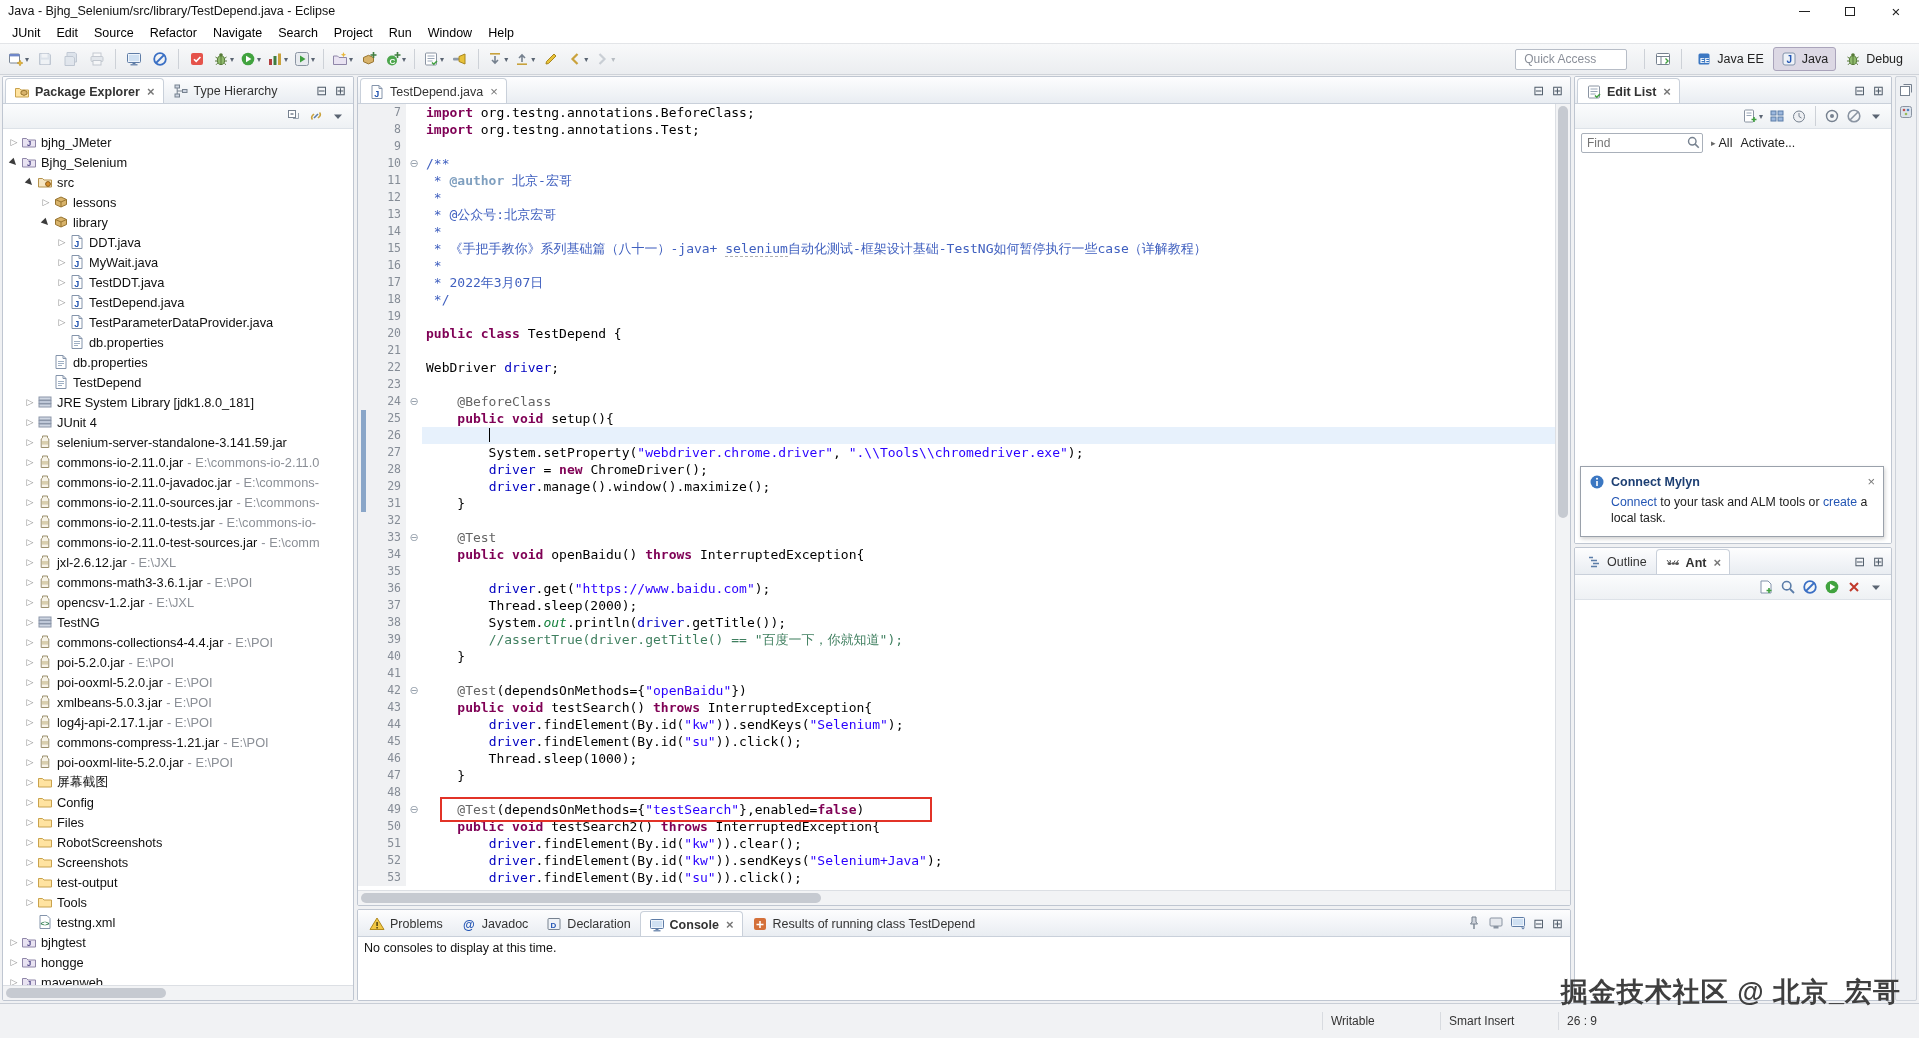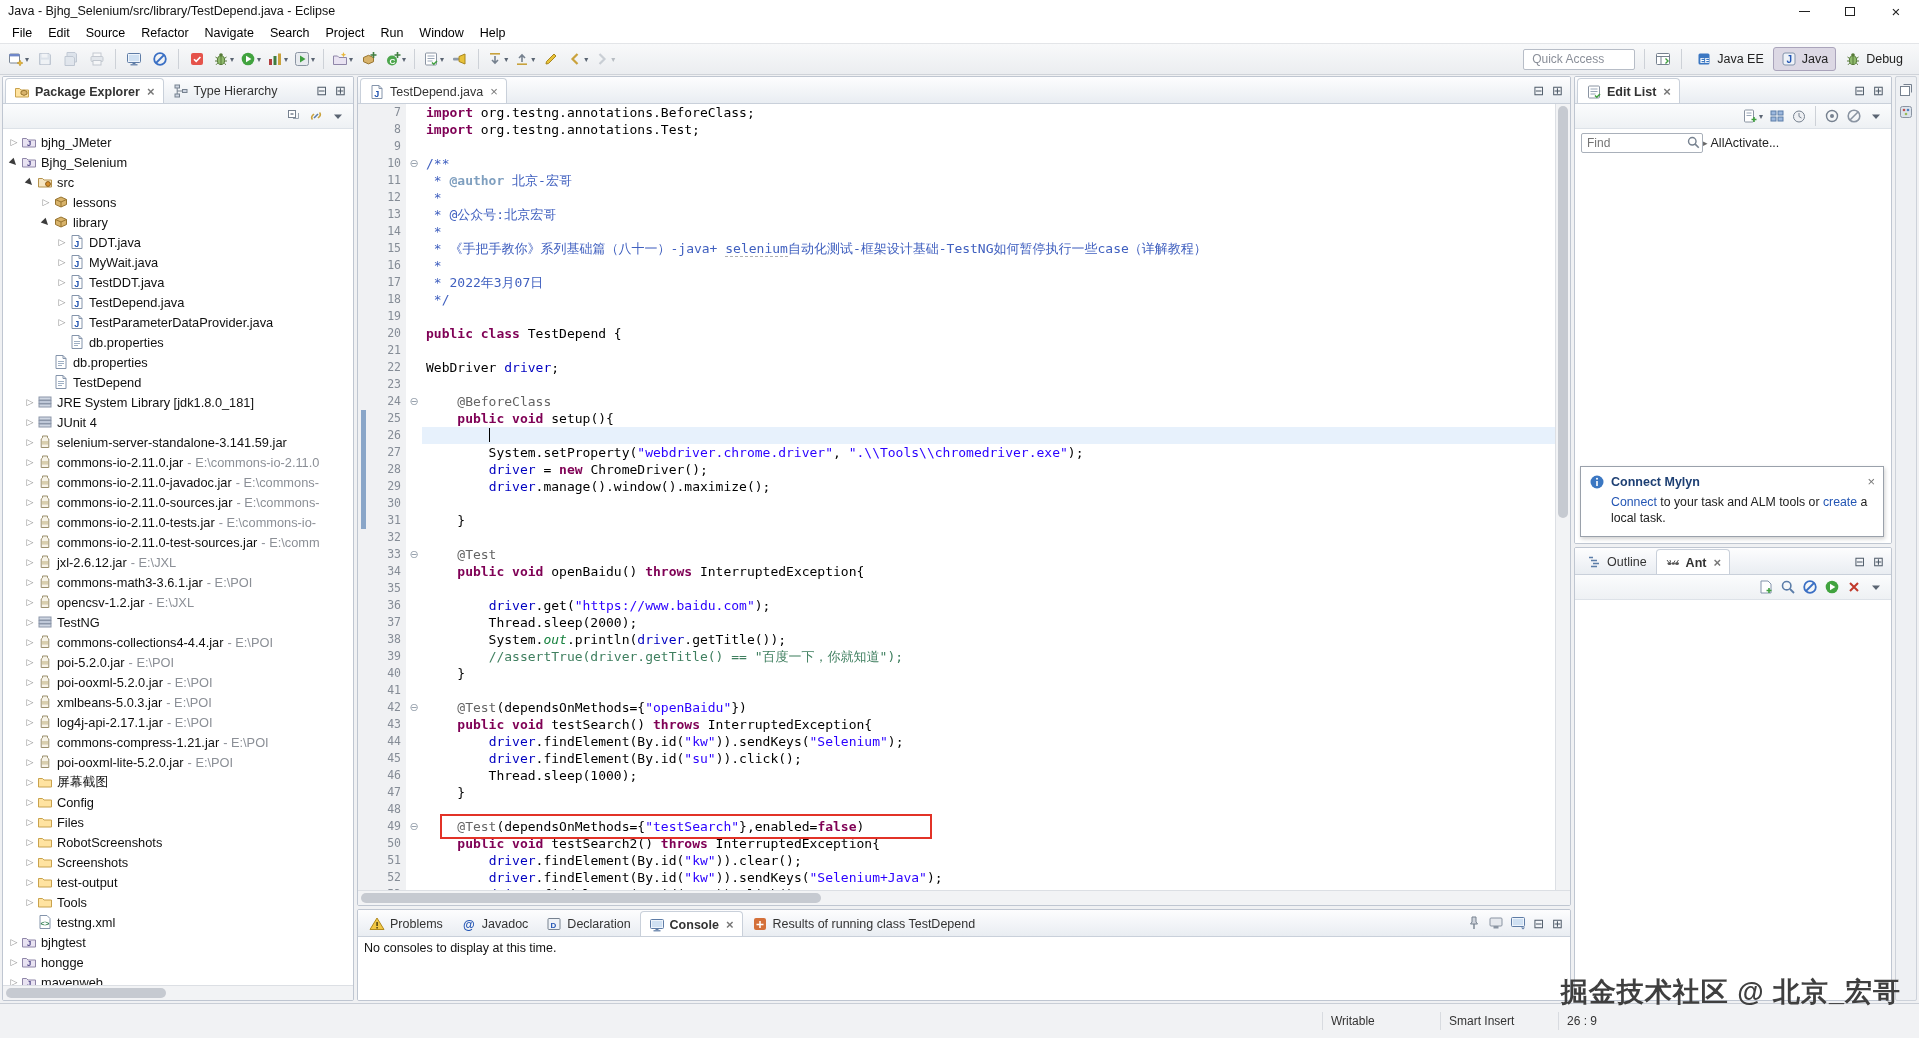--- a/index.html
+++ b/index.html
@@ -19,21 +19,21 @@
   .toolbar{height:32px;background:linear-gradient(#f8f9fa,#ebedf0);border-top:1px solid #e3e5e8;border-bottom:1px solid #cfd3d9;display:flex;align-items:center;padding:0 5px;flex:none}
   .tb-left{display:flex;align-items:center;min-width:0;flex:1;overflow:hidden}
   .tb-right{display:flex;align-items:center;margin-left:auto;flex:none;padding-right:4px}
   .tbtn{height:24px;min-width:24px;padding:0 2px;display:flex;align-items:center;justify-content:center;border-radius:3px;margin:0 1px;flex:none}
   .tbtn.sm{height:20px;min-width:20px}
   .tbtn.dis{opacity:.38}
   .tsep{width:1px;height:20px;background:#cdd1d7;margin:0 5px;flex:none}
   .dd{font-size:8px;color:#5a6472;margin-left:1px}
   .ic{width:16px;height:16px;display:inline-block;flex:none}
   .ic svg{width:100%;height:100%;display:block}
-  .quick-access{width:112px;height:21px;border:1px solid #b7bdc7;border-radius:2px;background:#fff;color:#8a8f99;font-size:12px;display:flex;align-items:center;padding:0 8px;margin-right:4px}
+  .quick-access{width:112px;height:21px;border:1px solid #b7bdc7;border-radius:2px;background:#fff;color:#8a8f99;font-size:12px;display:flex;align-items:center;padding:0 8px;margin-right:12px}
   .persp-list{display:flex;}
   .persp{display:flex;align-items:center;gap:5px;padding:3px 7px;border-radius:3px;margin-left:2px;font-size:12.5px;color:#222;white-space:nowrap}
   .persp.active{background:#dcd8e4;border:1px solid #aaa4bb}
 
   
   .main{flex:1;display:flex;gap:3px;padding:1px 2px 2px 2px;min-height:0;background:#f0f1f3}
   .panel{background:#fff;border:1px solid #bfc6d1;border-radius:2px;display:flex;flex-direction:column;overflow:hidden;min-height:0}
   .col-left{width:352px;flex:none;display:flex;flex-direction:column}
   .col-left .panel{flex:1}
   .col-center{flex:1;min-width:0;display:flex;flex-direction:column;gap:3px}
@@ -89,21 +89,21 @@
   .mis{border-bottom:1px dashed #b0b0b0}
   .vscroll{width:15px;flex:none;background:#f2f3f5;border-left:1px solid #dcdfe4;position:relative}
   .vthumb{position:absolute;left:2px;width:10px;background:#c6cad1;border-radius:5px}
 
   
   .bottom-panel{height:92px;flex:none}
   .console-body{flex:1;background:#fff;padding:4px 6px;font-size:12.5px;color:#111}
 
   
   .task-panel{height:468px;flex:none}
-  .find-row{height:27px;flex:none;display:flex;align-items:center;gap:0;padding:0 6px;background:#fff}
+  .find-row{height:27px;flex:none;display:flex;align-items:center;gap:8px;padding:0 6px;background:#fff}
   .find-box{position:relative;width:122px;height:20px;flex:none}
   .find-box input{width:100%;height:100%;border:1px solid #a9b0ba;border-radius:2px;padding:0 20px 0 5px;font-size:12px;font-family:"Liberation Sans",sans-serif;color:#333}
   .find-box .ic{position:absolute;right:2px;top:2px;width:15px;height:15px}
   .tl-link{font-size:12.5px;color:#222;display:flex;align-items:center;gap:3px;white-space:nowrap}
   .tl-link .tri{font-size:9px;color:#666}
   .task-content{flex:1;position:relative;background:#fff}
   .mylyn-box{position:absolute;left:5px;right:7px;bottom:6px;background:#fff;border:1px solid #9aa1ab;box-shadow:1px 2px 4px rgba(0,0,0,.18);padding:7px 8px 9px 8px}
   .mylyn-head{display:flex;align-items:center;gap:6px;margin-bottom:4px}
   .mylyn-title{font-weight:bold;color:#1d3f73;font-size:12.5px;flex:1}
   .mylyn-close{color:#777;font-size:13px}
@@ -133,21 +133,21 @@
           <div class="glyph-min"></div>
         </div>
       <div class="win-btn">
           <div class="glyph-max"></div>
         </div>
       <div class="win-btn">×</div>
     </div>
   </div>
 
   <div class="menubar">
-      <div class="menu-item">File</div>
+      <div class="menu-item">JUnit</div>
       <div class="menu-item">Edit</div>
       <div class="menu-item">Source</div>
       <div class="menu-item">Refactor</div>
       <div class="menu-item">Navigate</div>
       <div class="menu-item">Search</div>
       <div class="menu-item">Project</div>
       <div class="menu-item">Run</div>
       <div class="menu-item">Window</div>
       <div class="menu-item">Help</div>
     </div>
@@ -948,21 +948,20 @@
               <div class="cline"><span class="cl-ruler"></span><span class="cl-num">20</span><span class="cl-fold"></span><span class="cl-text"><span class="sg-k">public</span><span class="sg-p"> </span><span class="sg-k">class</span><span class="sg-p"> TestDepend {</span></span></div>
               <div class="cline"><span class="cl-ruler"></span><span class="cl-num">21</span><span class="cl-fold"></span><span class="cl-text"></span></div>
               <div class="cline"><span class="cl-ruler"></span><span class="cl-num">22</span><span class="cl-fold"></span><span class="cl-text"><span class="sg-p">WebDriver </span><span class="sg-f">driver</span><span class="sg-p">;</span></span></div>
               <div class="cline"><span class="cl-ruler"></span><span class="cl-num">23</span><span class="cl-fold"></span><span class="cl-text"></span></div>
               <div class="cline"><span class="cl-ruler"></span><span class="cl-num">24</span><span class="cl-fold">⊖</span><span class="cl-text"><span class="sg-p">    </span><span class="sg-a">@BeforeClass</span></span></div>
               <div class="cline"><span class="cl-ruler"><span class="range-ind"></span></span><span class="cl-num">25</span><span class="cl-fold"></span><span class="cl-text"><span class="sg-p">    </span><span class="sg-k">public</span><span class="sg-p"> </span><span class="sg-k">void</span><span class="sg-p"> setup(){</span></span></div>
               <div class="cline cur"><span class="cl-ruler"><span class="range-ind"></span></span><span class="cl-num">26</span><span class="cl-fold"></span><span class="cl-text"><span class="sg-p">        </span><span class="caret"></span></span></div>
               <div class="cline"><span class="cl-ruler"><span class="range-ind"></span></span><span class="cl-num">27</span><span class="cl-fold"></span><span class="cl-text"><span class="sg-p">        System.setProperty(</span><span class="sg-s">"webdriver.chrome.driver"</span><span class="sg-p">, </span><span class="sg-s">".\\Tools\\chromedriver.exe"</span><span class="sg-p">);</span></span></div>
               <div class="cline"><span class="cl-ruler"><span class="range-ind"></span></span><span class="cl-num">28</span><span class="cl-fold"></span><span class="cl-text"><span class="sg-p">        </span><span class="sg-f">driver</span><span class="sg-p"> = </span><span class="sg-k">new</span><span class="sg-p"> ChromeDriver();</span></span></div>
               <div class="cline"><span class="cl-ruler"><span class="range-ind"></span></span><span class="cl-num">29</span><span class="cl-fold"></span><span class="cl-text"><span class="sg-p">        </span><span class="sg-f">driver</span><span class="sg-p">.manage().window().maximize();</span></span></div>
-              <div class="cline"><span class="cl-ruler"><span class="range-ind"></span></span><span class="cl-num">30</span><span class="cl-fold"></span><span class="cl-text"></span></div>
               <div class="cline"><span class="cl-ruler"><span class="range-ind"></span></span><span class="cl-num">31</span><span class="cl-fold"></span><span class="cl-text"><span class="sg-p">    }</span></span></div>
               <div class="cline"><span class="cl-ruler"></span><span class="cl-num">32</span><span class="cl-fold"></span><span class="cl-text"></span></div>
               <div class="cline"><span class="cl-ruler"></span><span class="cl-num">33</span><span class="cl-fold">⊖</span><span class="cl-text"><span class="sg-p">    </span><span class="sg-a">@Test</span></span></div>
               <div class="cline"><span class="cl-ruler"></span><span class="cl-num">34</span><span class="cl-fold"></span><span class="cl-text"><span class="sg-p">    </span><span class="sg-k">public</span><span class="sg-p"> </span><span class="sg-k">void</span><span class="sg-p"> openBaidu() </span><span class="sg-k">throws</span><span class="sg-p"> InterruptedException{</span></span></div>
               <div class="cline"><span class="cl-ruler"></span><span class="cl-num">35</span><span class="cl-fold"></span><span class="cl-text"></span></div>
               <div class="cline"><span class="cl-ruler"></span><span class="cl-num">36</span><span class="cl-fold"></span><span class="cl-text"><span class="sg-p">        </span><span class="sg-f">driver</span><span class="sg-p">.get(</span><span class="sg-s">"https://www.baidu.com"</span><span class="sg-p">);</span></span></div>
               <div class="cline"><span class="cl-ruler"></span><span class="cl-num">37</span><span class="cl-fold"></span><span class="cl-text"><span class="sg-p">        Thread.sleep(2000);</span></span></div>
               <div class="cline"><span class="cl-ruler"></span><span class="cl-num">38</span><span class="cl-fold"></span><span class="cl-text"><span class="sg-p">        System.</span><span class="sg-t">out</span><span class="sg-p">.println(</span><span class="sg-f">driver</span><span class="sg-p">.getTitle());</span></span></div>
               <div class="cline"><span class="cl-ruler"></span><span class="cl-num">39</span><span class="cl-fold"></span><span class="cl-text"><span class="sg-p">        </span><span class="sg-c">//assertTrue(driver.getTitle() == "百度一下，你就知道");</span></span></div>
               <div class="cline"><span class="cl-ruler"></span><span class="cl-num">40</span><span class="cl-fold"></span><span class="cl-text"><span class="sg-p">    }</span></span></div>

